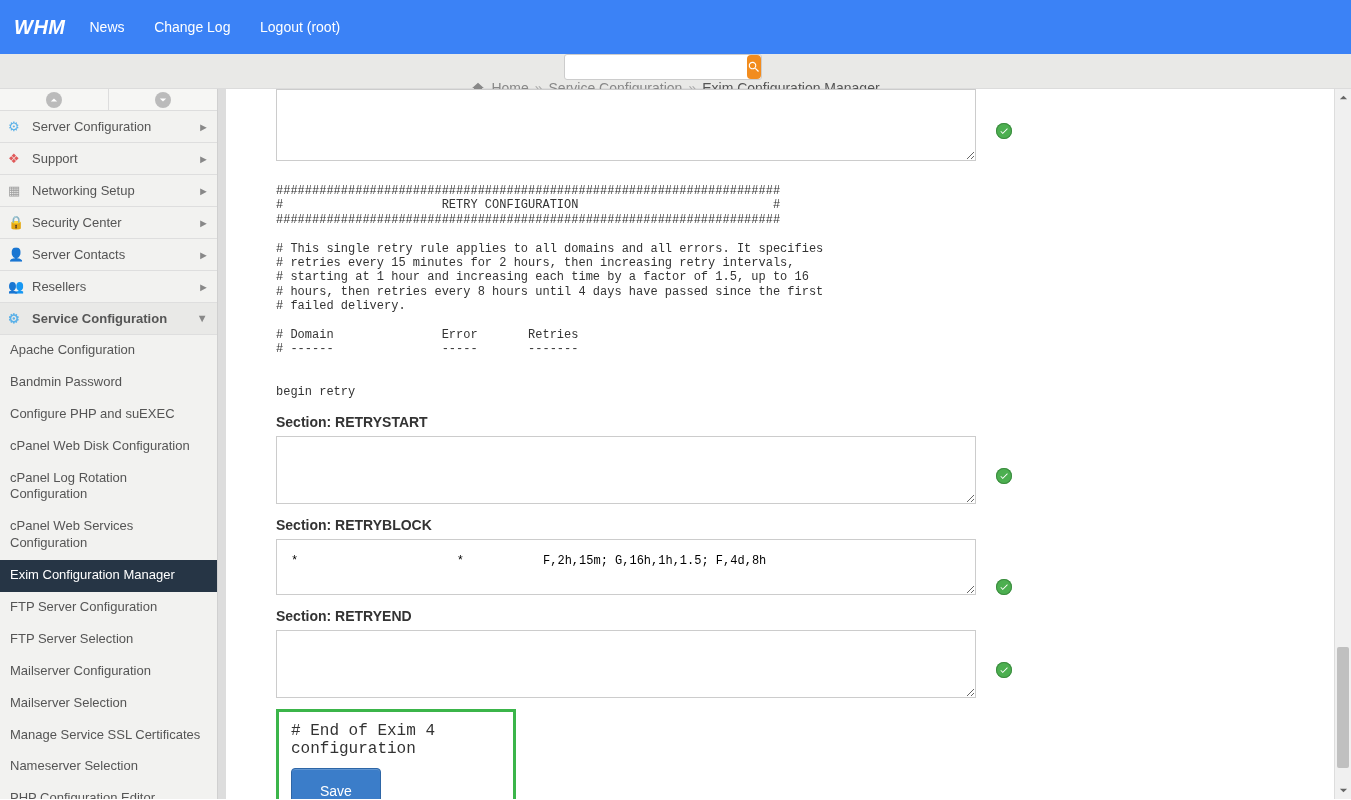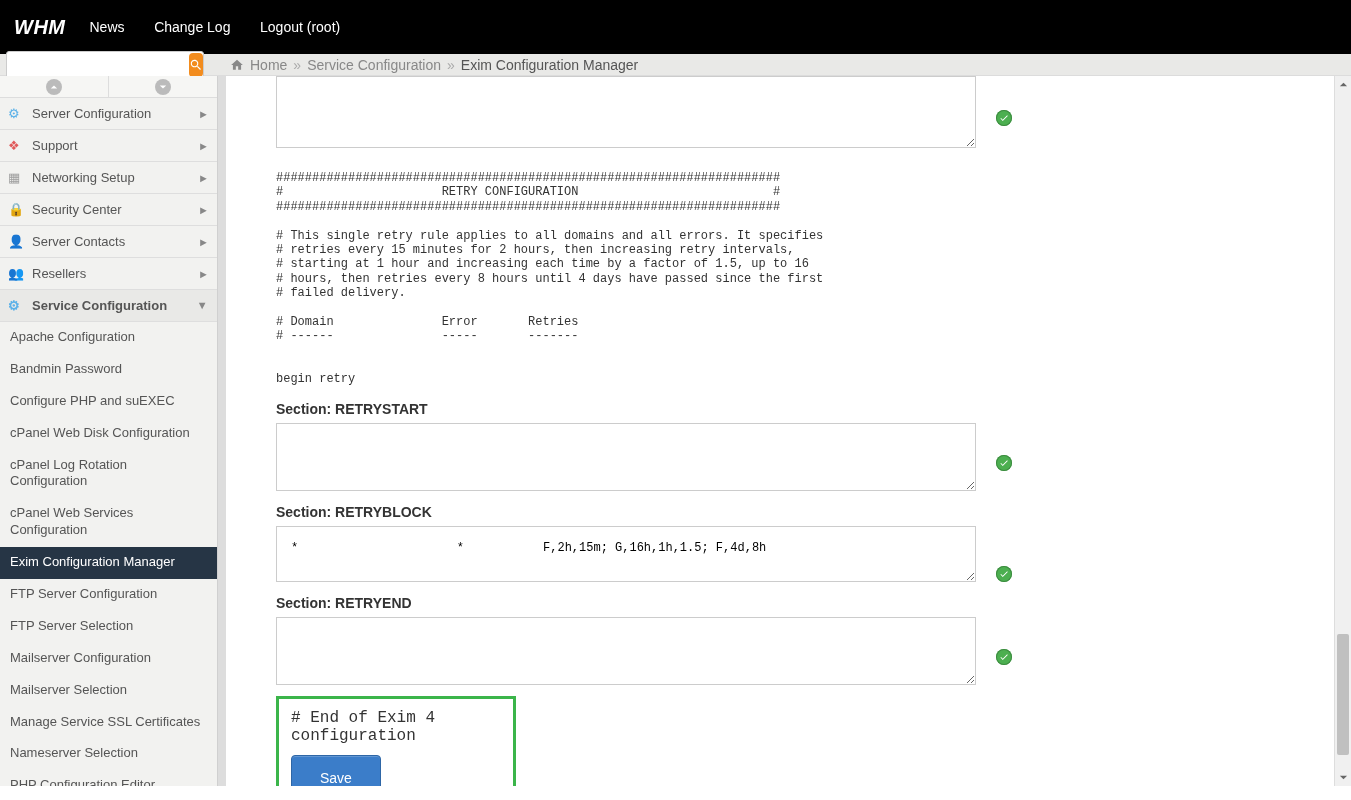--- a/index.html
+++ b/index.html
@@ -1,24 +1,24 @@
 <!DOCTYPE html>
 <html><head>
 <meta charset="utf-8">
 <style>
 * { margin: 0; padding: 0; box-sizing: border-box; }
 body { font-family: Arial, Helvetica, sans-serif; font-size: 13px; color: #333; background: #fff; width: 1351px; height: 800px; overflow: hidden; }
 
 
-.topbar { background: #000000; height: 54px; display: flex; align-items: center; padding: 0 14px; color: #fff; }
+.topbar { background: #3b82f6; height: 54px; display: flex; align-items: center; padding: 0 14px; color: #fff; }
 .logo { font-weight: bold; font-style: italic; font-size: 20px; letter-spacing: 0.5px; margin-right: 24px; font-family: Arial Black, sans-serif; }
 .topnav a { color: #fff; text-decoration: none; margin-right: 26px; font-size: 14px; }
 
 
-.subbar { background: #e9e9e7; height: 22px; display: flex; align-items: center; padding: 0 6px; border-bottom: 1px solid #dcdcdc; }
+.subbar { background: #e9e9e7; height: 35px; display: flex; align-items: center; padding: 0 6px; border-bottom: 1px solid #dcdcdc; flex-direction: column; }
 .searchbox { background: #fff; border: 1px solid #ccc; border-radius: 3px; width: 198px; height: 28px; display: flex; align-items: center; padding: 0 2px 0 6px; margin-right: 26px; }
 .searchbox input { border: none; outline: none; flex: 1; font-size: 13px; }
 .searchbtn { width: 24px; height: 24px; background: #f28c1e; border-radius: 4px; display: flex; align-items: center; justify-content: center; cursor: pointer; }
 .searchbtn svg { width: 14px; height: 14px; fill: #fff; }
 .crumbs { color: #888; font-size: 14px; display: flex; align-items: center; gap: 6px; }
 .crumbs .home-icon { width: 14px; height: 14px; fill: #888; }
 .crumbs a { color: #888; text-decoration: none; }
 .crumbs .sep { color: #aaa; }
 .crumbs .current { color: #555; }
 

